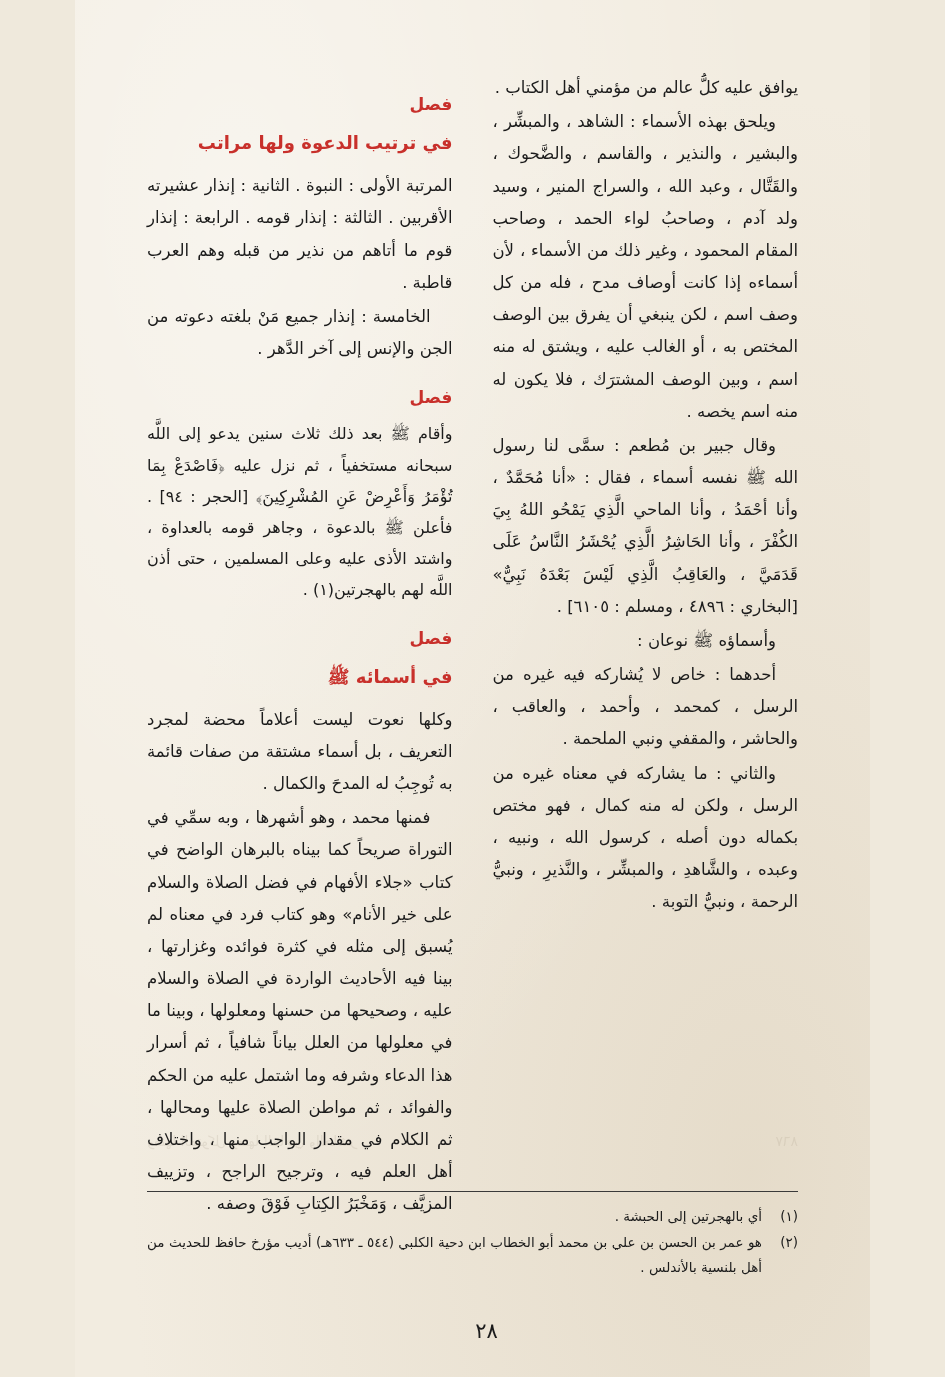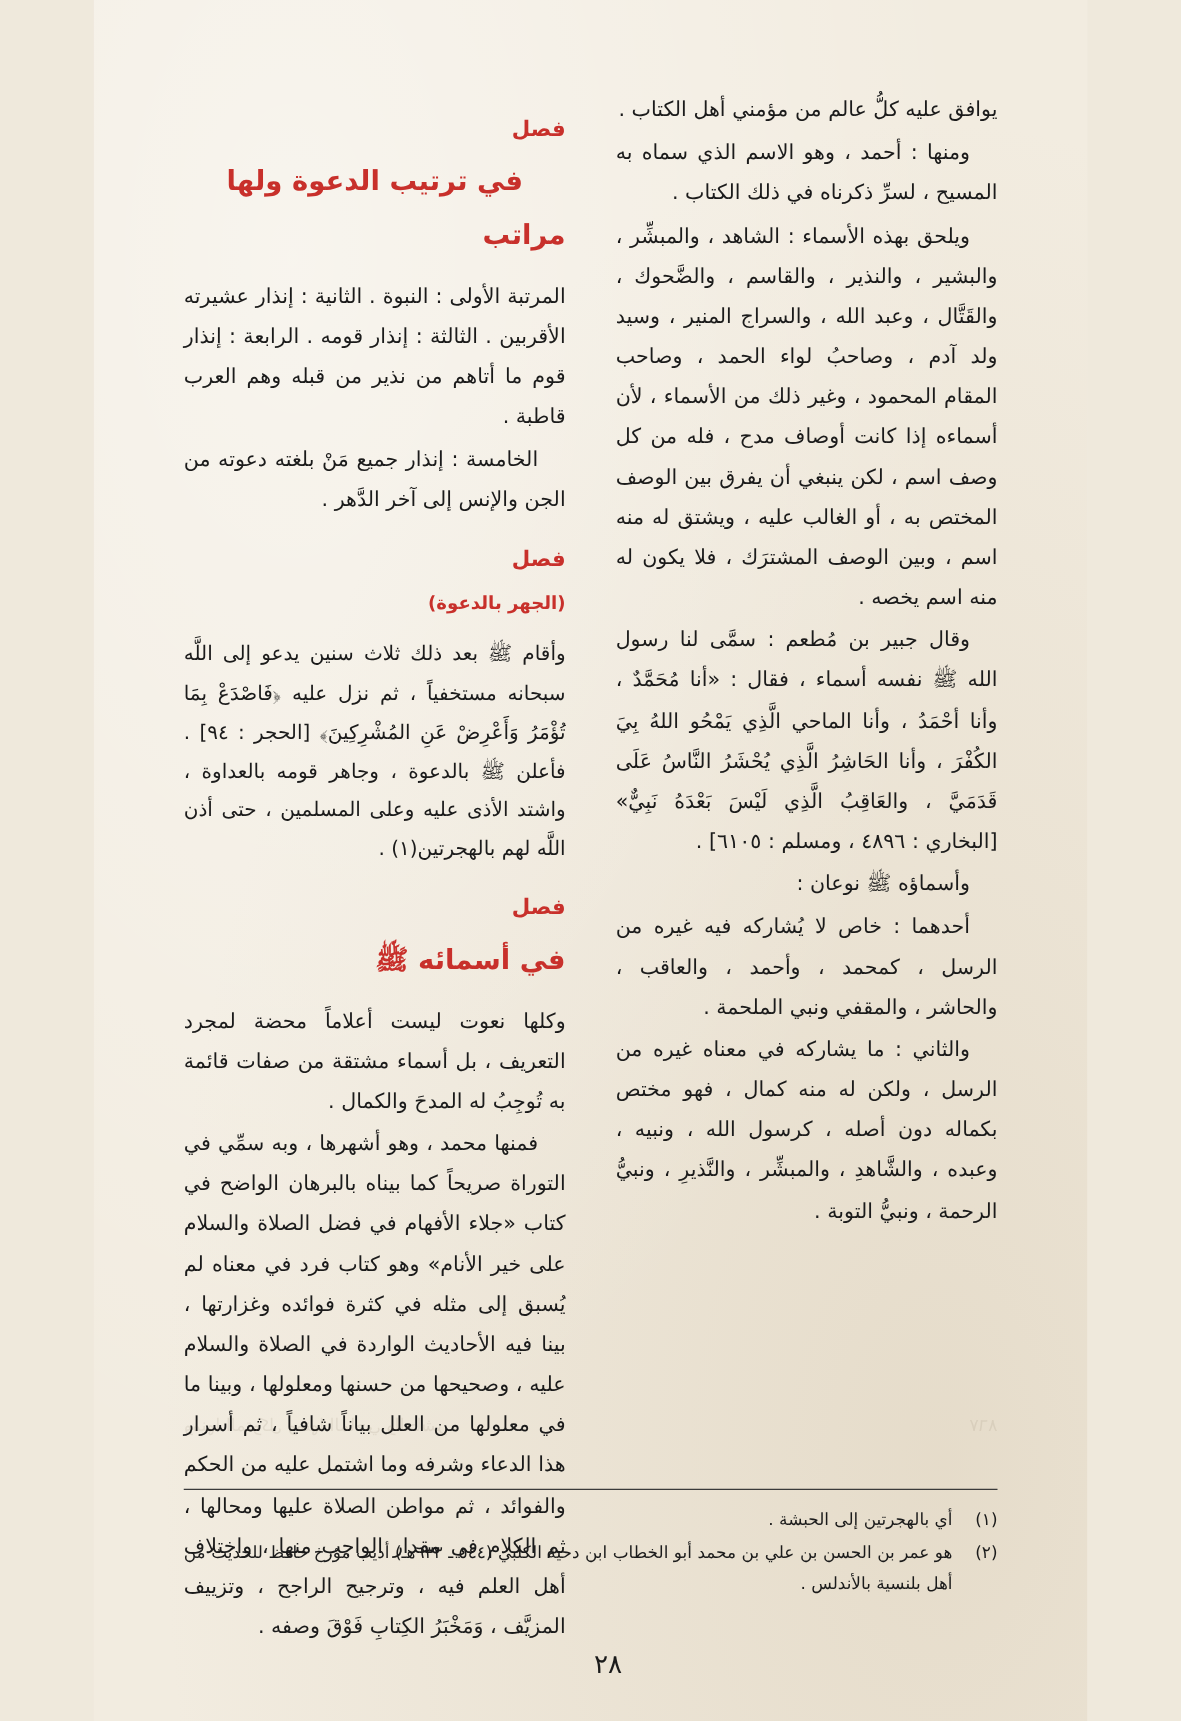--- a/index.html
+++ b/index.html
@@ -62,21 +62,21 @@
     text-align: center;
     font-size: 17px;
     font-weight: bold;
     margin: 16px 0 4px 0;
     text-indent: 0;
     letter-spacing: 0;
   }
   h3.subhead {
     color: #c8302b;
     text-align: center;
-    font-size: 22px;
+    font-size: 18px;
     font-weight: bold;
     margin: 0 0 10px 0;
     text-indent: 0;
   }
   h3.subhead.small {
     font-size: 14.5px;
   }
   .quran {
     font-size: 16px;
   }
@@ -141,37 +141,35 @@
 </head>
 <body>
 
 <div class="page">
 
   <div class="content">
     <div class="columns">
 
       <div class="col right">
         <p class="noindent">يوافق عليه كلُّ عالم من مؤمني أهل الكتاب .</p>
-        <p>ومنها : أحمد ، وهو الاسم الذي سماه به المسيح ، لسرِّ ذكرناه في ذلك الكتاب .</p>
         <p>ويلحق بهذه الأسماء : الشاهد ، والمبشِّر ، والبشير ، والنذير ، والقاسم ، والضَّحوك ، والقَتَّال ، وعبد الله ، والسراج المنير ، وسيد ولد آدم ، وصاحبُ لواء الحمد ، وصاحب المقام المحمود ، وغير ذلك من الأسماء ، لأن أسماءه إذا كانت أوصاف مدح ، فله من كل وصف اسم ، لكن ينبغي أن يفرق بين الوصف المختص به ، أو الغالب عليه ، ويشتق له منه اسم ، وبين الوصف المشترَك ، فلا يكون له منه اسم يخصه .</p>
         <p>وقال جبير بن مُطعم : سمَّى لنا رسول الله ﷺ نفسه أسماء ، فقال : «أنا مُحَمَّدٌ ، وأنا أحْمَدُ ، وأنا الماحي الَّذِي يَمْحُو اللهُ بِيَ الكُفْرَ ، وأنا الحَاشِرُ الَّذِي يُحْشَرُ النَّاسُ عَلَى قَدَمَيَّ ، والعَاقِبُ الَّذِي لَيْسَ بَعْدَهُ نَبِيٌّ» [البخاري : ٤٨٩٦ ، ومسلم : ٦١٠٥] .</p>
         <p>وأسماؤه ﷺ نوعان :</p>
         <p>أحدهما : خاص لا يُشاركه فيه غيره من الرسل ، كمحمد ، وأحمد ، والعاقب ، والحاشر ، والمقفي ونبي الملحمة .</p>
         <p>والثاني : ما يشاركه في معناه غيره من الرسل ، ولكن له منه كمال ، فهو مختص بكماله دون أصله ، كرسول الله ، ونبيه ، وعبده ، والشَّاهدِ ، والمبشِّر ، والنَّذيرِ ، ونبيُّ الرحمة ، ونبيُّ التوبة .</p>
       </div>
 
       <div class="col left">
 
         <h2 class="fasl">فصل</h2>
         <h3 class="subhead">في ترتيب الدعوة ولها مراتب</h3>
         <p class="noindent">المرتبة الأولى : النبوة . الثانية : إنذار عشيرته الأقربين . الثالثة : إنذار قومه . الرابعة : إنذار قوم ما أتاهم من نذير من قبله وهم العرب قاطبة .</p>
         <p>الخامسة : إنذار جميع مَنْ بلغته دعوته من الجن والإنس إلى آخر الدَّهر .</p>
 
         <h2 class="fasl">فصل</h2>
-        <h3 class="subhead small">(الجهر بالدعوة)</h3>
         <p class="noindent quran">وأقام ﷺ بعد ذلك ثلاث سنين يدعو إلى اللَّه سبحانه مستخفياً ، ثم نزل عليه ﴿فَاصْدَعْ بِمَا تُؤْمَرُ وَأَعْرِضْ عَنِ المُشْرِكِينَ﴾ [الحجر : ٩٤] . فأعلن ﷺ بالدعوة ، وجاهر قومه بالعداوة ، واشتد الأذى عليه وعلى المسلمين ، حتى أذن اللَّه لهم بالهجرتين(١) .</p>
 
         <h2 class="fasl">فصل</h2>
         <h3 class="subhead">في أسمائه ﷺ</h3>
         <p class="noindent">وكلها نعوت ليست أعلاماً محضة لمجرد التعريف ، بل أسماء مشتقة من صفات قائمة به تُوجِبُ له المدحَ والكمال .</p>
         <p>فمنها محمد ، وهو أشهرها ، وبه سمِّي في التوراة صريحاً كما بيناه بالبرهان الواضح في كتاب «جلاء الأفهام في فضل الصلاة والسلام على خير الأنام» وهو كتاب فرد في معناه لم يُسبق إلى مثله في كثرة فوائده وغزارتها ، بينا فيه الأحاديث الواردة في الصلاة والسلام عليه ، وصحيحها من حسنها ومعلولها ، وبينا ما في معلولها من العلل بياناً شافياً ، ثم أسرار هذا الدعاء وشرفه وما اشتمل عليه من الحكم والفوائد ، ثم مواطن الصلاة عليها ومحالها ، ثم الكلام في مقدار الواجب منها ، واختلاف أهل العلم فيه ، وترجيح الراجح ، وتزييف المزيَّف ، وَمَخْبَرُ الكِتابِ فَوْقَ وصفه .</p>
 
       </div>
 
     </div>

